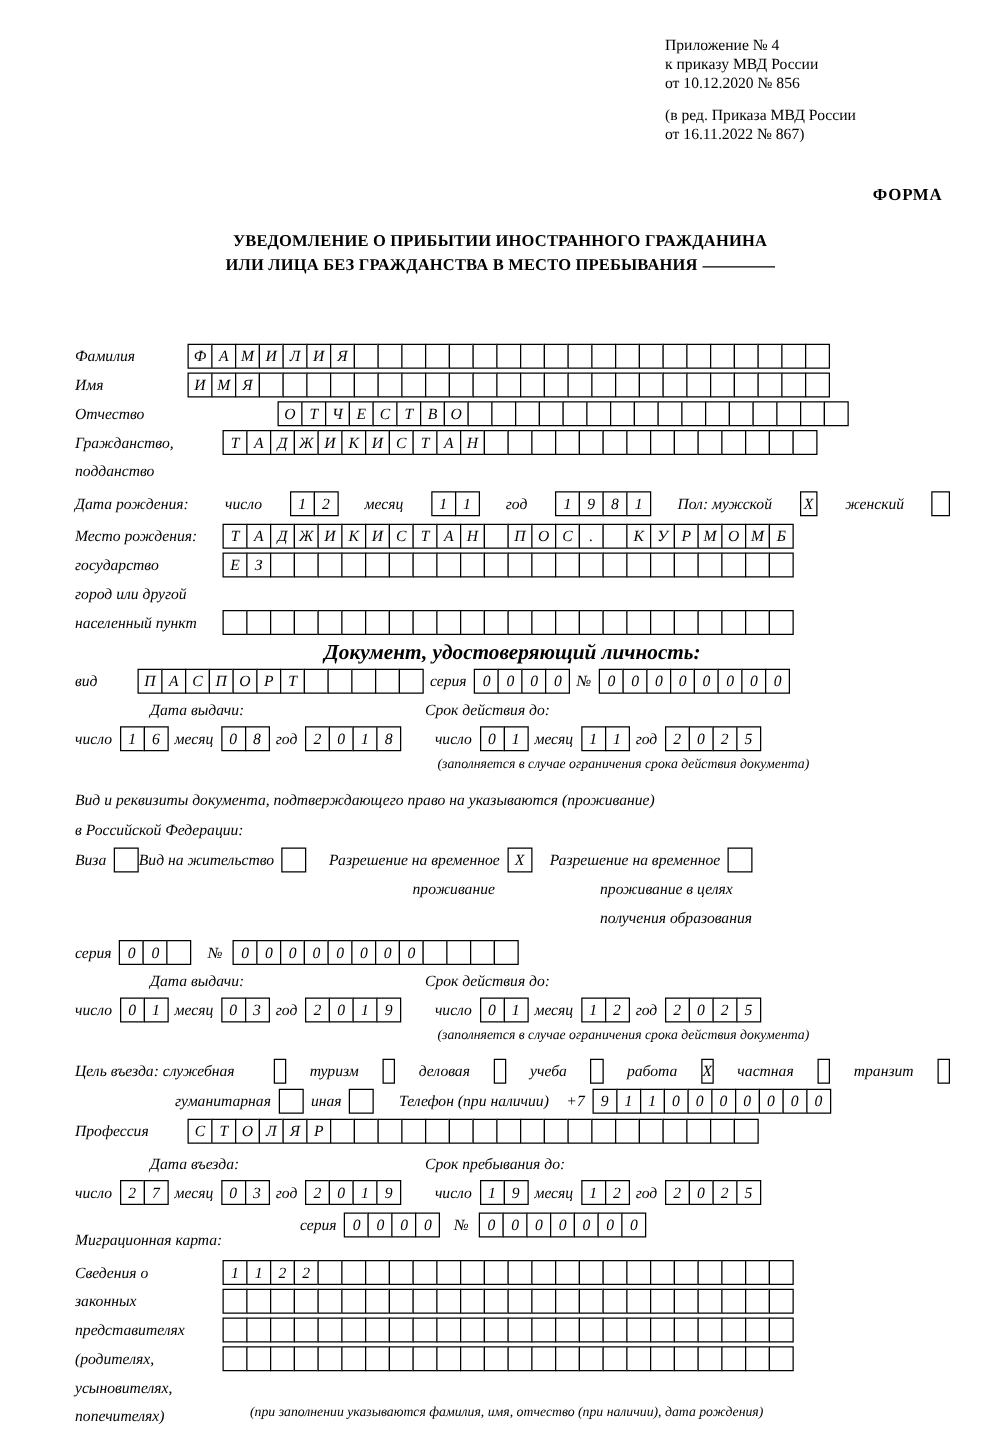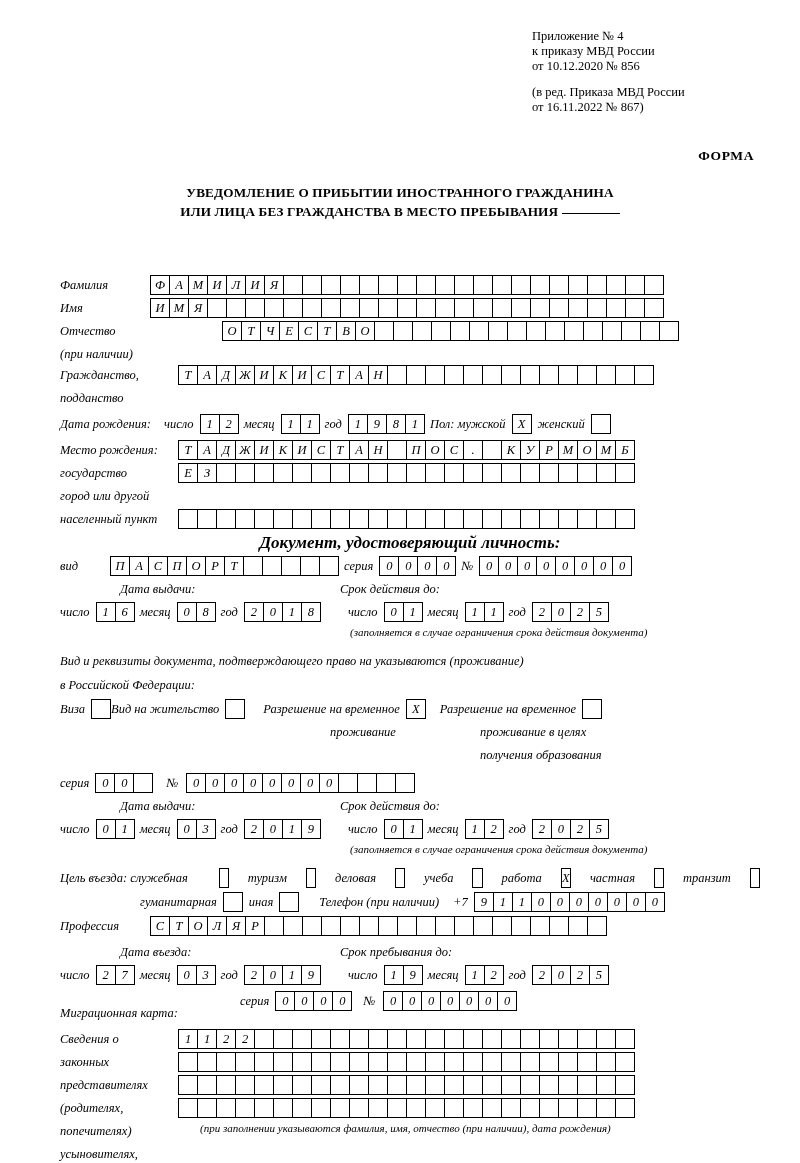--- a/index.html
+++ b/index.html
@@ -232,23 +232,20 @@
           <div class="cell"></div>
           <div class="cell"></div>
           <div class="cell"></div>
           <div class="cell"></div>
           <div class="cell"></div>
           <div class="cell"></div>
           <div class="cell"></div>
           <div class="cell"></div>
         </div>
     </div>
-    <div class="row tight">
-      <div class="lbl w90">(при наличии)</div>
-    </div>
 
     <div class="row">
       <div class="lbl" style="width:118px;flex:0 0 118px;">Гражданство,</div>
       <div class="boxes" id="citz-boxes">
           <div class="cell">Т</div>
           <div class="cell">А</div>
           <div class="cell">Д</div>
           <div class="cell">Ж</div>
           <div class="cell">И</div>
           <div class="cell">К</div>
@@ -270,21 +267,21 @@
           <div class="cell"></div>
           <div class="cell"></div>
           <div class="cell"></div>
           <div class="cell"></div>
         </div>
     </div>
     <div class="row">
       <div class="lbl">подданство</div>
     </div>
 
-    <div class="row" style="margin-top:6px;">
+    <div class="row" style="margin-top:6px;gap:16px;">
       <div class="lbl" style="width:104px;flex:0 0 104px;">Дата рождения:</div>
       <div class="lbl mr">число</div>
       <div class="boxes" id="bd-day">
           <div class="cell">1</div>
           <div class="cell">2</div>
         </div>
       <div class="lbl ml mr">месяц</div>
       <div class="boxes" id="bd-mon">
           <div class="cell">1</div>
           <div class="cell">1</div>
@@ -825,21 +822,21 @@
           <div class="cell"></div>
           <div class="cell"></div>
           <div class="cell"></div>
           <div class="cell"></div>
           <div class="cell"></div>
           <div class="cell"></div>
           <div class="cell"></div>
         </div>
     </div>
     <div class="row">
+      <div class="lbl" style="width:118px;flex:0 0 118px;">усыновителях,</div>
+    </div>
+    <div class="row">
       <div class="lbl" style="width:118px;flex:0 0 118px;">попечителях)</div>
       <div class="note" style="margin-left:22px;">(при заполнении указываются фамилия, имя, отчество (при наличии), дата рождения)</div>
     </div>
-    <div class="row">
-      <div class="lbl" style="width:118px;flex:0 0 118px;">усыновителях,</div>
-    </div>
 
   </div>
 </div>
 
 </body></html>

